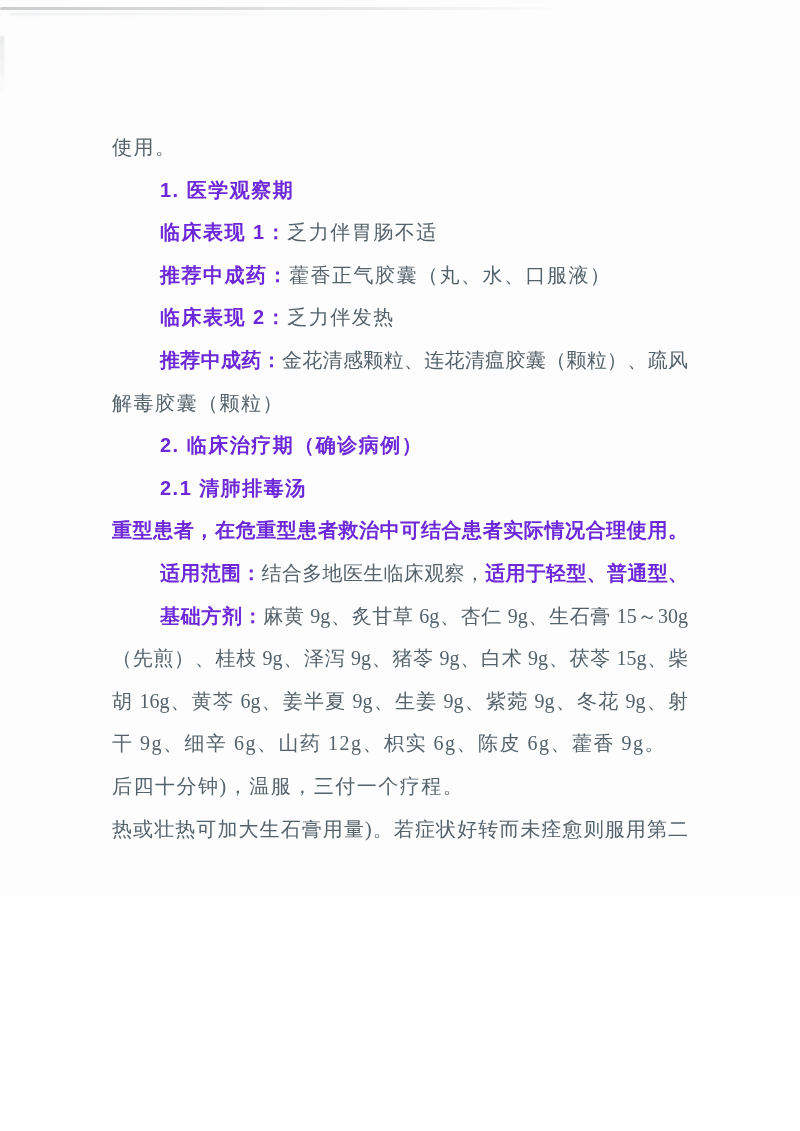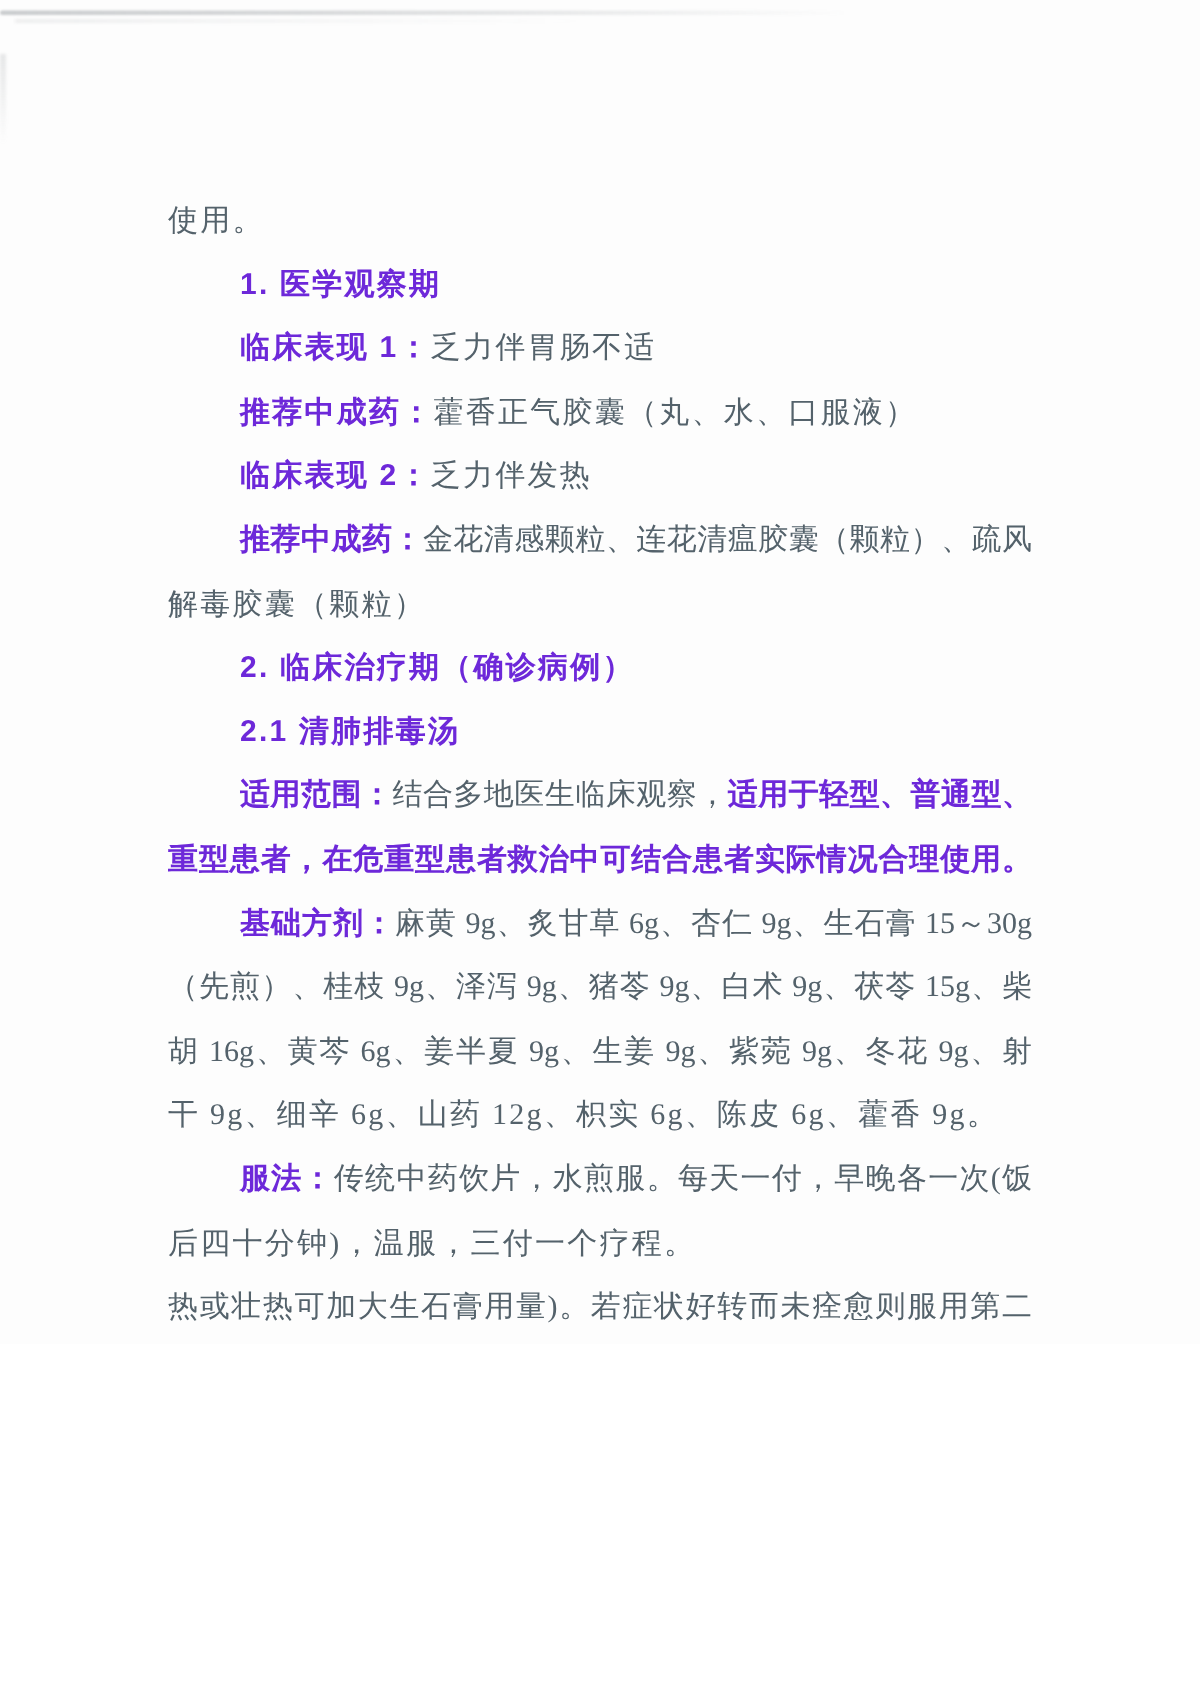--- a/index.html
+++ b/index.html
@@ -112,27 +112,26 @@
   <div class="content">
       <div class="line"><span class="r">使用。</span></div>
       <div class="line ind"><span class="b">1. 医学观察期</span></div>
       <div class="line ind"><span class="b">临床表现 1：</span><span class="r">乏力伴胃肠不适</span></div>
       <div class="line ind"><span class="b">推荐中成药：</span><span class="r">藿香正气胶囊（丸、水、口服液）</span></div>
       <div class="line ind"><span class="b">临床表现 2：</span><span class="r">乏力伴发热</span></div>
       <div class="line ind just"><span class="b">推荐中成药：</span><span class="r">金花清感颗粒、连花清瘟胶囊（颗粒）、疏风</span></div>
       <div class="line"><span class="r">解毒胶囊（颗粒）</span></div>
       <div class="line ind"><span class="b">2. 临床治疗期（确诊病例）</span></div>
       <div class="line ind"><span class="b">2.1 清肺排毒汤</span></div>
+      <div class="line just"><span class="b">重型患者，在危重型患者救治中可结合患者实际情况合理使用。</span></div>
       <div class="line ind just"><span class="b">适用范围：</span><span class="r">结合多地医生临床观察，</span><span class="b">适用于轻型、普通型、</span></div>
-      <div class="line just"><span class="b">重型患者，在危重型患者救治中可结合患者实际情况合理使用。</span></div>
       <div class="line ind just"><span class="b">基础方剂：</span><span class="r">麻黄 9g、炙甘草 6g、杏仁 9g、生石膏 15～30g</span></div>
       <div class="line just"><span class="r">（先煎）、桂枝 9g、泽泻 9g、猪苓 9g、白术 9g、茯苓 15g、柴</span></div>
       <div class="line just"><span class="r">胡 16g、黄芩 6g、姜半夏 9g、生姜 9g、紫菀 9g、冬花 9g、射</span></div>
       <div class="line"><span class="r">干 9g、细辛 6g、山药 12g、枳实 6g、陈皮 6g、藿香 9g。</span></div>
-      <div class="line ind just"><span class="b">服法：</span><span class="r">传统中药饮片，水煎服。每天一付，早晚各一次(饭</span></div>
       <div class="line"><span class="r">后四十分钟)，温服，三付一个疗程。</span></div>
       <div class="line just"><span class="r">热或壮热可加大生石膏用量)。若症状好转而未痊愈则服用第二</span></div>
     </div>
 
   <div class="footer">
     <span class="dash left">—</span><span class="pagenum">16</span><span class="dash right">—</span>
   </div>
 </div>
 
 </body></html>

